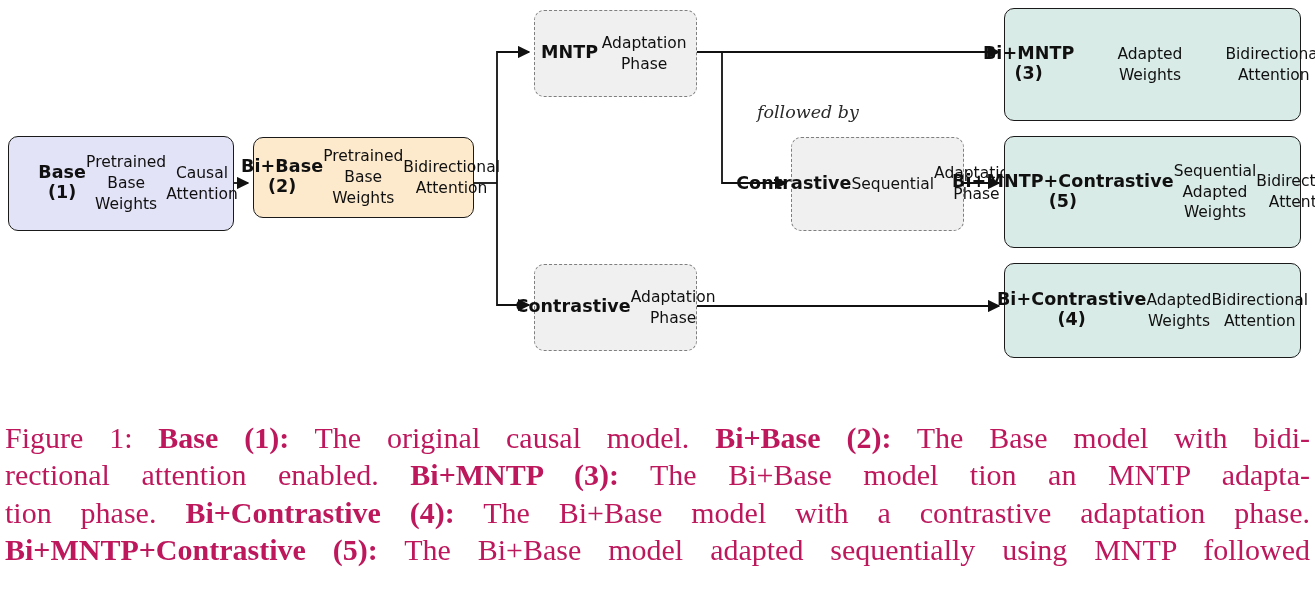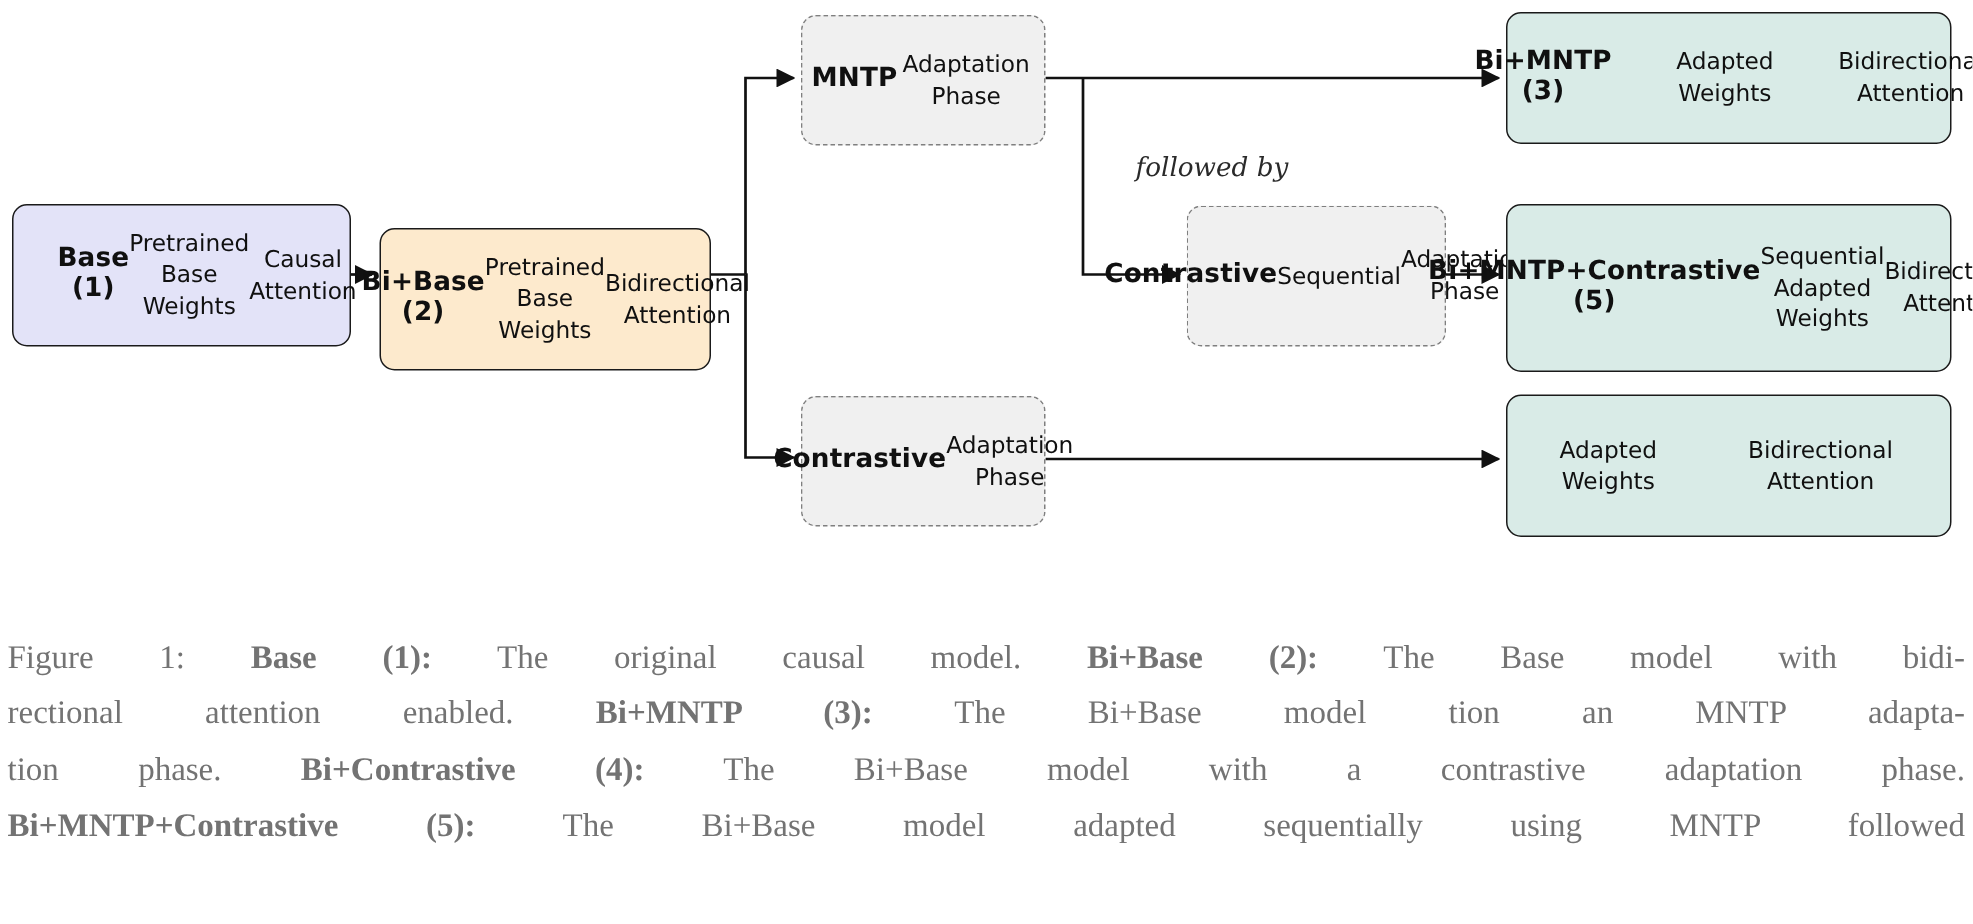--- a/index.html
+++ b/index.html
@@ -17,37 +17,37 @@
     text-align:center; padding:4px 6px;
   }
   .node-title { font-weight:bold; font-size:17.5px; color:var(--text,#111); margin-bottom:3px; letter-spacing:0.1px; }
   .node-line  { font-size:15.5px; color:var(--text,#111); line-height:1.34; }
   .solid-base   { background:var(--base-fill,#e3e3f8);   border:1.6px solid var(--node-border,#1a1a1a); }
   .solid-bibase { background:var(--bibase-fill,#fdeacd); border:1.6px solid var(--node-border,#1a1a1a); }
   .phase  { background:var(--phase-fill,#f0f0f0);  border:1.8px dashed var(--phase-border,#7f7f7f); }
   .result { background:var(--result-fill,#d9ebe7); border:1.6px solid var(--node-border,#1a1a1a); }
 
   .pos-base   { left:8px;    top:136px; width:226px; height:95px;padding-left:40px; }
-  .pos-bibase { left:253px;  top:152px; width:221px; height:95px;padding-left:20px; }
+  .pos-bibase { left:253px;  top:137px; width:221px; height:81px;padding-left:20px; }
   .pos-mntp   { left:534px;  top:10px;  width:163px; height:87px; }
   .pos-cseq   { left:791px;  top:137px; width:173px; height:94px; }
   .pos-contr  { left:534px;  top:264px; width:163px; height:87px; }
-  .pos-bimntp { left:1004px; top:8px;   width:297px; height:88px;gap:43px; }
+  .pos-bimntp { left:1004px; top:8px;   width:297px; height:113px;gap:43px; }
   .pos-bimc   { left:1004px; top:136px; width:297px; height:112px; }
   .pos-bic    { left:1004px; top:263px; width:297px; height:95px; }
 
   .followed-by {
     position:absolute; left:742px; top:102px;
     font-family:"DejaVu Serif", serif; font-style:italic;
     font-size:17.5px; color:#2a2a2a;margin-left:15px;
   }
 
   .caption {
     position:absolute; left:5px; top:419px; width:1305px;
-    font-family:"Liberation Serif", serif; font-size:22px; color:#737373;
+    font-family:"Liberation Serif", serif; font-size:30px; color:#be185d;
   }
   .caption-line { text-align:justify; text-align-last:justify; line-height:37.4px; }
   .caption-line.last { text-align-last:left; }
   .caption .b { font-weight:bold; }
 </style>
 </head>
 <body>
 
 <div id="canvas">
 
@@ -103,20 +103,21 @@
     <div class="node-line">Bidirectional Attention</div>
   </div>
 
   <div class="node result pos-bimc">
     <div class="node-title">Bi+MNTP+Contrastive (5)</div>
     <div class="node-line">Sequential Adapted Weights</div>
     <div class="node-line">Bidirectional Attention</div>
   </div>
 
   <div class="node result pos-bic">
+    <div class="node-title">Bi+Contrastive (4)</div>
     <div class="node-line">Adapted Weights</div>
     <div class="node-line">Bidirectional Attention</div>
   </div>
 
   <div class="caption">
     <div class="caption-line"><span>Figure 1: </span><span class="b">Base (1):</span><span> The original causal model. </span><span class="b">Bi+Base (2):</span><span> The Base model with bidi-</span></div>
     <div class="caption-line"><span>rectional attention enabled. </span><span class="b">Bi+MNTP (3):</span><span> The Bi+Base model tion an MNTP adapta-</span></div>
     <div class="caption-line"><span>tion phase. </span><span class="b">Bi+Contrastive (4):</span><span> The Bi+Base model with a contrastive adaptation phase.</span></div>
     <div class="caption-line"><span class="b">Bi+MNTP+Contrastive (5):</span><span> The Bi+Base model adapted sequentially using MNTP followed</span></div>
   </div>

